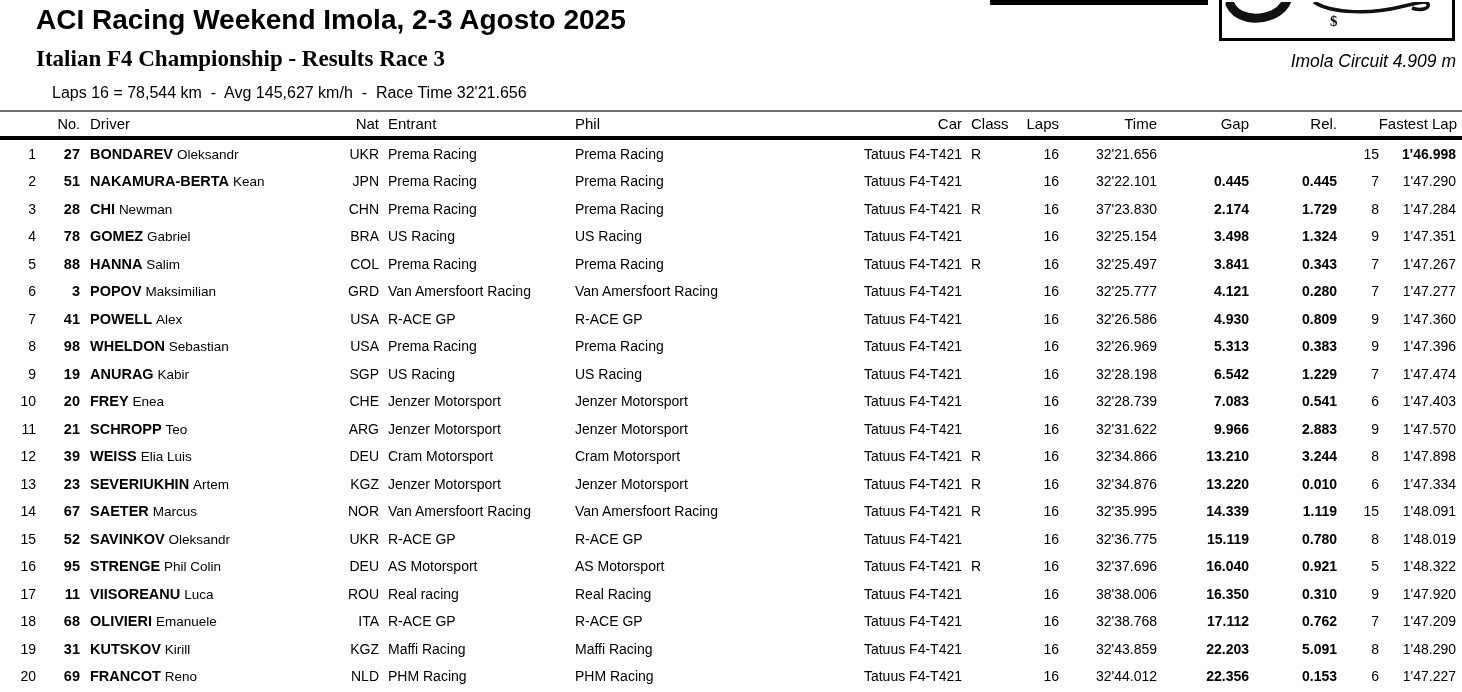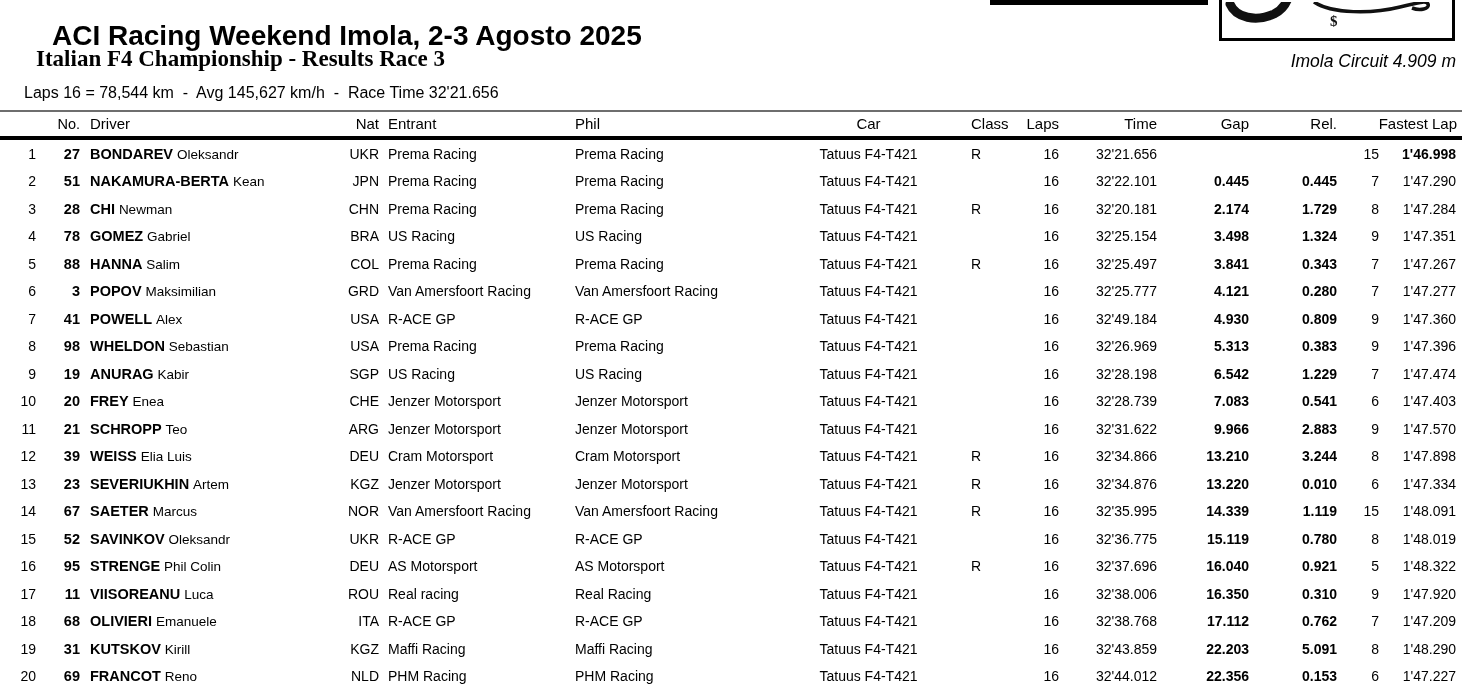--- a/index.html
+++ b/index.html
@@ -3,29 +3,29 @@
 <meta charset="utf-8">
 <style>
   html,body { margin:0; padding:0; }
   body {
     width:1462px; height:692px; position:relative; overflow:hidden;
     background:#ffffff; color:#000;
     font-family:"Liberation Sans", sans-serif;
     -webkit-font-smoothing:antialiased;
   }
   .page-title {
-    position:absolute; left:36px; top:4px; margin:16px;
+    position:absolute; left:36px; top:4px; margin:0;
     font-size:28px; font-weight:bold; letter-spacing:0;
   }
   .page-subtitle {
     position:absolute; left:36px; top:46px; margin:0;
     font-size:23px; font-weight:bold;font-family:Liberation Serif, serif;
   }
   .race-info {
-    position:absolute; left:24px; top:84px; margin:0;
+    position:absolute; left:52px; top:84px; margin:0;
     font-size:16px; white-space:pre;
   }
   .logo-strip {
     position:absolute; left:990px; top:0; width:218px; height:5px; background:#000;
   }
   .circuit-box {
     position:absolute; left:1219px; top:-20px; width:230px; height:55px;
     border:3px solid #000; background:#fff; overflow:hidden;
   }
   .circuit-box svg { position:absolute; left:0; bottom:2px; }
@@ -46,21 +46,21 @@
     font-size:14px; height:27.5px; padding-top:0; padding-bottom:0;
     white-space:nowrap; overflow:hidden; vertical-align:middle;
   }
   
   .c-pos    { text-align:right; padding-right:4px; }
   .c-no     { text-align:right; padding-right:2px; font-weight:bold; font-size:14.5px; }
   .c-driver { text-align:left;  padding-left:8px; }
   .c-nat    { text-align:right;  padding-left:10px; }
   .c-entrant{ text-align:left;  padding-left:8px; }
   .c-team   { text-align:left;  padding-left:8px; }
-  .c-car    { text-align:center;  padding-left:8px; }
+  .c-car    { text-align:right;  padding-left:8px; }
   .c-class  { text-align:left;  padding-left:8px; }
   .c-laps   { text-align:right; padding-right:4px; }
   .c-time   { text-align:right; padding-right:8px; }
   .c-gap    { text-align:right; padding-right:8px; font-weight:bold; }
   .c-rel    { text-align:right; padding-right:6px; font-weight:bold; }
   .c-fllap  { text-align:right; padding-right:4px; }
   .c-fltime { text-align:right; padding-right:6px; }
   th.c-no, th.c-gap, th.c-rel, th.c-laps, th.c-time, th.c-fl { font-weight:normal; }
   th.c-fl   { text-align:right; padding-right:5px; }
   .surname  { font-weight:bold; font-size:14.5px; }
@@ -155,21 +155,21 @@
       <tr>
         <td class="c-pos">3</td>
         <td class="c-no">28</td>
         <td class="c-driver"><span class="surname">CHI</span> <span class="firstname">Newman</span></td>
         <td class="c-nat">CHN</td>
         <td class="c-entrant">Prema Racing</td>
         <td class="c-team">Prema Racing</td>
         <td class="c-car">Tatuus F4-T421</td>
         <td class="c-class">R</td>
         <td class="c-laps">16</td>
-        <td class="c-time">32'20.181</td>
+        <td class="c-time">37'23.830</td>
         <td class="c-gap">2.174</td>
         <td class="c-rel">1.729</td>
         <td class="c-fllap">8</td>
         <td class="c-fltime">1'47.284</td>
       </tr>
       <tr>
         <td class="c-pos">4</td>
         <td class="c-no">78</td>
         <td class="c-driver"><span class="surname">GOMEZ</span> <span class="firstname">Gabriel</span></td>
         <td class="c-nat">BRA</td>
@@ -219,21 +219,21 @@
       <tr>
         <td class="c-pos">7</td>
         <td class="c-no">41</td>
         <td class="c-driver"><span class="surname">POWELL</span> <span class="firstname">Alex</span></td>
         <td class="c-nat">USA</td>
         <td class="c-entrant">R-ACE GP</td>
         <td class="c-team">R-ACE GP</td>
         <td class="c-car">Tatuus F4-T421</td>
         <td class="c-class"></td>
         <td class="c-laps">16</td>
-        <td class="c-time">32'49.184</td>
+        <td class="c-time">32'26.586</td>
         <td class="c-gap">4.930</td>
         <td class="c-rel">0.809</td>
         <td class="c-fllap">9</td>
         <td class="c-fltime">1'47.360</td>
       </tr>
       <tr>
         <td class="c-pos">8</td>
         <td class="c-no">98</td>
         <td class="c-driver"><span class="surname">WHELDON</span> <span class="firstname">Sebastian</span></td>
         <td class="c-nat">USA</td>
@@ -379,21 +379,21 @@
       <tr>
         <td class="c-pos">17</td>
         <td class="c-no">11</td>
         <td class="c-driver"><span class="surname">VIISOREANU</span> <span class="firstname">Luca</span></td>
         <td class="c-nat">ROU</td>
         <td class="c-entrant">Real racing</td>
         <td class="c-team">Real Racing</td>
         <td class="c-car">Tatuus F4-T421</td>
         <td class="c-class"></td>
         <td class="c-laps">16</td>
-        <td class="c-time">32'38.006</td>
+        <td class="c-time">38'38.006</td>
         <td class="c-gap">16.350</td>
         <td class="c-rel">0.310</td>
         <td class="c-fllap">9</td>
         <td class="c-fltime">1'47.920</td>
       </tr>
       <tr>
         <td class="c-pos">18</td>
         <td class="c-no">68</td>
         <td class="c-driver"><span class="surname">OLIVIERI</span> <span class="firstname">Emanuele</span></td>
         <td class="c-nat">ITA</td>

